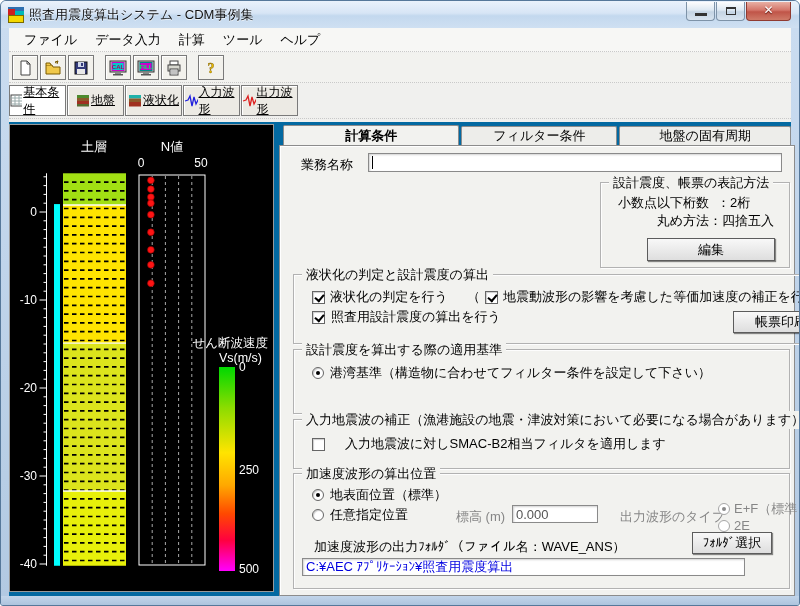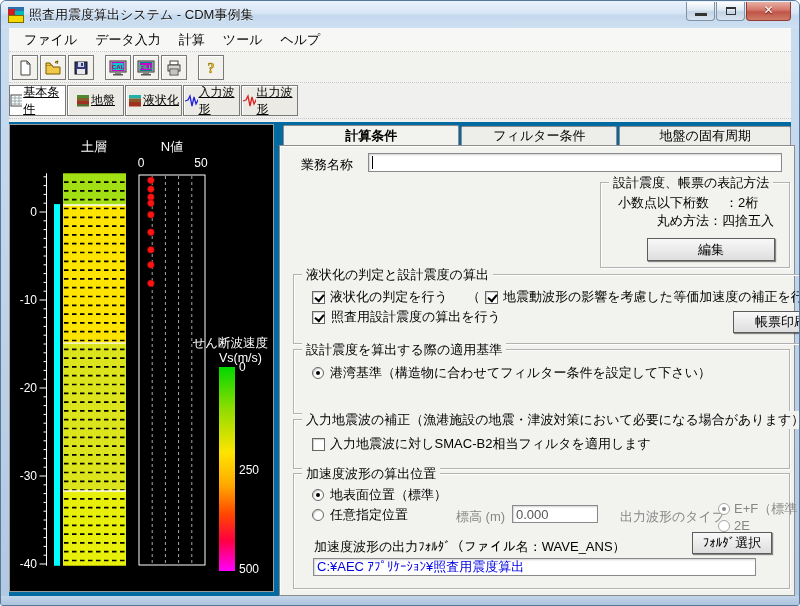--- a/index.html
+++ b/index.html
@@ -367,21 +367,21 @@
             <span class="lbl">業務名称</span>
           </div>
           <div class="abs caret-wrap" style="left:88px;top:7px;width:414px;height:19px;">
             <input class="txt" style="width: 100%; height: 19px;" value="">
             <span class="caret"></span>
           </div>
 
 
           <div class="fs" style="left:320px;top:36px;width:190px;height:86px;">
             <span class="legend">設計震度、帳票の表記方法</span>
-            <div class="row" style="left:12px;top:11px;gap:16px;">
+            <div class="row" style="left:12px;top:11px;gap:8px;">
               <span class="lbl" style="width:96px;">小数点以下桁数</span>
               <span class="lbl">：2桁</span>
             </div>
             <div class="row" style="left:12px;top:29px;gap:0;">
               <span class="lbl" style="width:96px;">丸め方法</span>
               <span class="lbl">：四捨五入</span>
             </div>
             <button class="btn abs" style="left:46px;top:55px;width:128px;height:23px;">編集</button>
           </div>
 
@@ -404,21 +404,21 @@
           <div class="fs" style="left:13px;top:203px;width:497px;height:65px;">
             <span class="legend">設計震度を算出する際の適用基準</span>
             <div class="row" style="left:18px;top:14px;">
               <span class="rb on"></span>
               <span class="lbl">港湾基準（構造物に合わせてフィルター条件を設定して下さい）</span>
             </div>
           </div>
 
           <div class="fs" style="left:13px;top:273px;width:497px;height:50px;">
             <span class="legend">入力地震波の補正（漁港施設の地震・津波対策において必要になる場合があります）</span>
-            <div class="row" style="left:18px;top:15px;gap:5px;">
+            <div class="row" style="left:18px;top:15px;gap:20px;">
               <span class="cb"></span>
               <span class="lbl">入力地震波に対しSMAC-B2相当フィルタを適用します</span>
             </div>
           </div>
 
           <div class="fs" style="left:13px;top:327px;width:497px;height:116px;">
             <span class="legend">加速度波形の算出位置</span>
             <div class="row" style="left:18px;top:12px;">
               <span class="rb on"></span>
               <span class="lbl">地表面位置（標準）</span>
@@ -433,20 +433,20 @@
             <div class="row" style="left:424px;top:26px;gap:4px;">
               <span class="rb dis on"></span>
               <span class="lbl gray">E+F（標準）</span>
             </div>
             <div class="row" style="left:424px;top:44px;gap:4px;">
               <span class="rb dis"></span>
               <span class="lbl gray">2E</span>
             </div>
             <span class="lbl abs" style="left:20px;top:64px;">加速度波形の出力ﾌｫﾙﾀﾞ（ファイル名：WAVE_ANS）</span>
             <button class="btn abs" style="left:398px;top:58px;width:80px;height:22px;">ﾌｫﾙﾀﾞ選択</button>
-            <input class="txt blue abs" style="left: 19px; top: 84px; width: 443px; height: 18px;" value="C:¥AEC ｱﾌﾟﾘｹｰｼｮﾝ¥照査用震度算出">
+            <input class="txt blue abs" style="left: 8px; top: 84px; width: 443px; height: 18px;" value="C:¥AEC ｱﾌﾟﾘｹｰｼｮﾝ¥照査用震度算出">
           </div>
 
         </div>
       </div>
     </div>
   </div>
 </div>
 
 </body></html>

